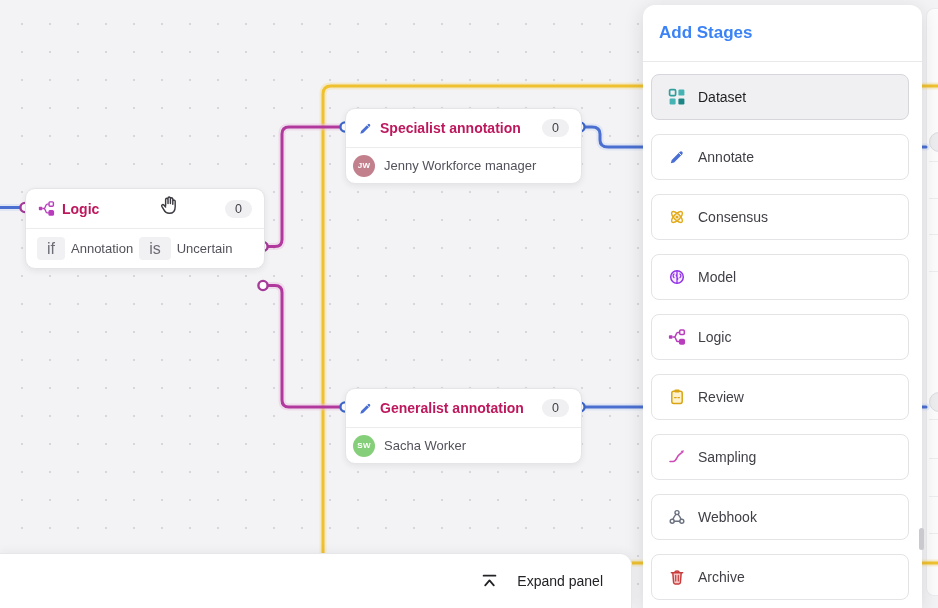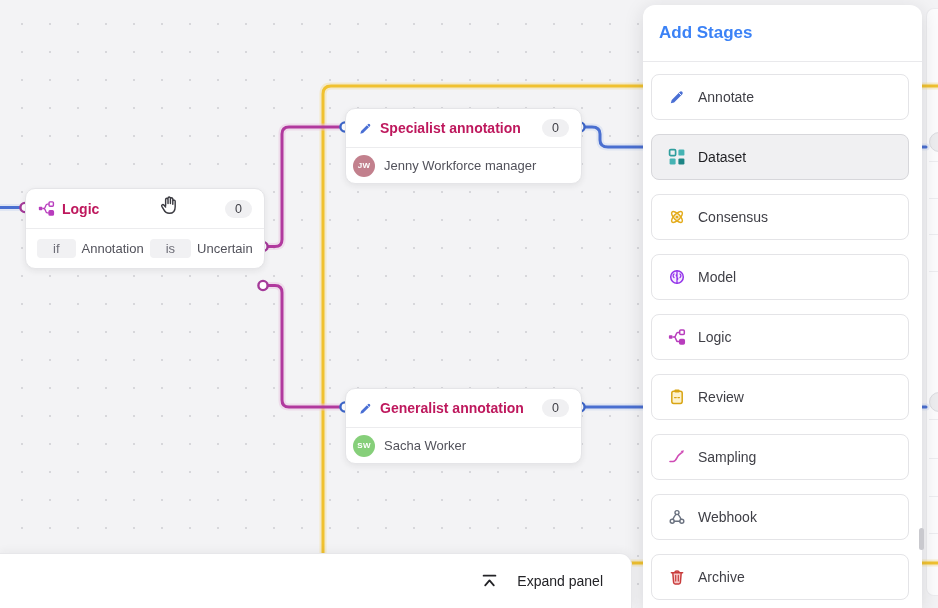--- a/index.html
+++ b/index.html
@@ -25,21 +25,21 @@
 
   
   .node{position:absolute;background:#fff;border:1px solid #e5e5e8;border-radius:10px;
         box-shadow:0 2px 6px rgba(35,35,40,.08);z-index:4;}
   .node-header{display:flex;align-items:center;gap:7px;padding:0 12px;border-bottom:1px solid #ececee;}
   .node-title{font-size:14px;font-weight:700;color:#be185d;flex:0 0 auto;}
   .spacer{flex:1;}
   .badge{background:#f0f0f2;color:#3f3f46;font-size:12.5px;min-width:13px;text-align:center;
          padding:2px 7px;border-radius:10px;}
   .node-row{display:flex;align-items:center;gap:6px;padding:0 11px;font-size:13px;color:#52525b;}
-  .chip{background:#f1f1f3;color:#6d6d76;font-size:13px;padding:2px 16px;border-radius:4px;line-height:1.2;}
+  .chip{background:#f1f1f3;color:#6d6d76;font-size:16px;padding:2px 10px;border-radius:4px;line-height:1.2;}
   .assignee-row{display:flex;align-items:center;gap:9px;padding:0 7px;font-size:13px;color:#52525b;}
   .avatar{width:22px;height:22px;border-radius:50%;display:flex;align-items:center;justify-content:center;
           color:#fff;font-size:8px;font-weight:700;letter-spacing:.3px;}
   .logic-header{height:39px;}
   .logic-row{height:39px;}
   .logic-row + .logic-row{border-top:1px solid #ececee;}
   .anno-header{height:38px;}
   .anno-row{height:35px;}
 
   .hand-cursor{position:absolute;left:158px;top:194px;z-index:9;}
@@ -183,45 +183,45 @@
         <path d="M3,10.5 L7,6 L11,10.5" fill="none" stroke="#232327" stroke-width="1.7" stroke-linecap="round" stroke-linejoin="round"></path>
       </svg>
     </span>
     <span class="expand-label">Expand panel</span>
   </div>
 
   <div class="stage-panel">
     <div class="panel-title">Add Stages</div>
     <div class="stage-list">
 
-      <div class="stage-item">
-        <span class="icon">
-          <svg width="18" height="18" viewBox="0 0 18 18">
-            <path d="M2.8,15.2 l0.9,-3.2 8.2,-8.2 a1.7,1.7 0 0 1 2.4,2.4 l-8.2,8.2 -3.3,0.8 z" fill="#4a6fd4"></path>
-            <path d="M10.6,4.6 l2.4,2.4" stroke="#fff" stroke-width="0.9"></path>
-          </svg>
-        </span>
-        <span class="stage-label">Annotate</span>
-      </div>
-
       <div class="stage-item selected">
         <span class="icon">
           <svg width="18" height="18" viewBox="0 0 18 18">
             <rect x="1.6" y="1.6" width="6" height="6" rx="1.2" fill="none" stroke="#2f9e9e" stroke-width="1.7"></rect>
             <rect x="10.4" y="1.6" width="6" height="6" rx="1.2" fill="#45b3b3"></rect>
             <rect x="1.6" y="10.4" width="6" height="6" rx="1.2" fill="#45b3b3"></rect>
             <rect x="10.4" y="10.4" width="6" height="6" rx="1.2" fill="#1d8585"></rect>
           </svg>
         </span>
         <span class="stage-label">Dataset</span>
       </div>
 
       <div class="stage-item">
         <span class="icon">
           <svg width="18" height="18" viewBox="0 0 18 18">
+            <path d="M2.8,15.2 l0.9,-3.2 8.2,-8.2 a1.7,1.7 0 0 1 2.4,2.4 l-8.2,8.2 -3.3,0.8 z" fill="#4a6fd4"></path>
+            <path d="M10.6,4.6 l2.4,2.4" stroke="#fff" stroke-width="0.9"></path>
+          </svg>
+        </span>
+        <span class="stage-label">Annotate</span>
+      </div>
+
+      <div class="stage-item">
+        <span class="icon">
+          <svg width="18" height="18" viewBox="0 0 18 18">
             <ellipse cx="9" cy="9" rx="7" ry="3" fill="none" stroke="#e4ac1d" stroke-width="1.5" transform="rotate(45 9 9)"></ellipse>
             <ellipse cx="9" cy="9" rx="7" ry="3" fill="none" stroke="#e4ac1d" stroke-width="1.5" transform="rotate(-45 9 9)"></ellipse>
             <circle cx="9" cy="9" r="1.6" fill="#e4ac1d"></circle>
           </svg>
         </span>
         <span class="stage-label">Consensus</span>
       </div>
 
       <div class="stage-item">
         <span class="icon">

